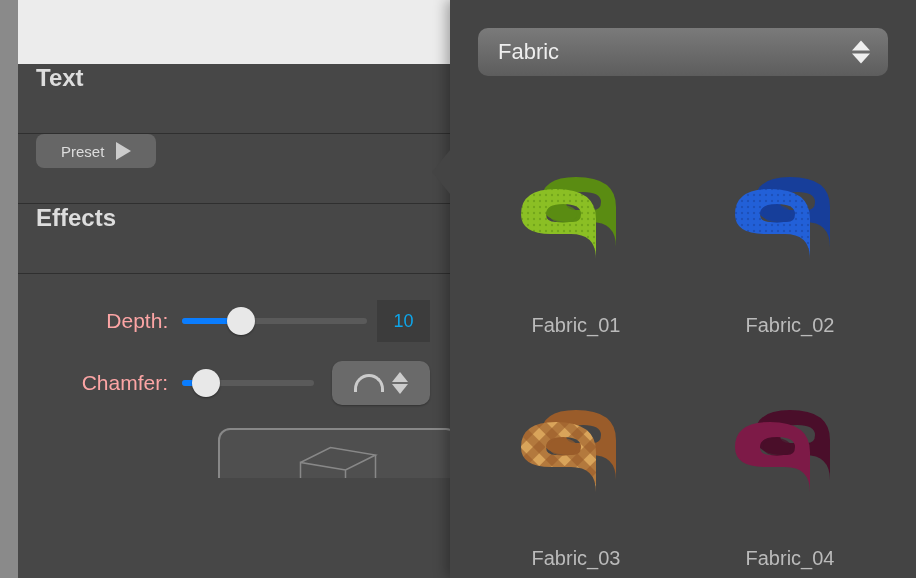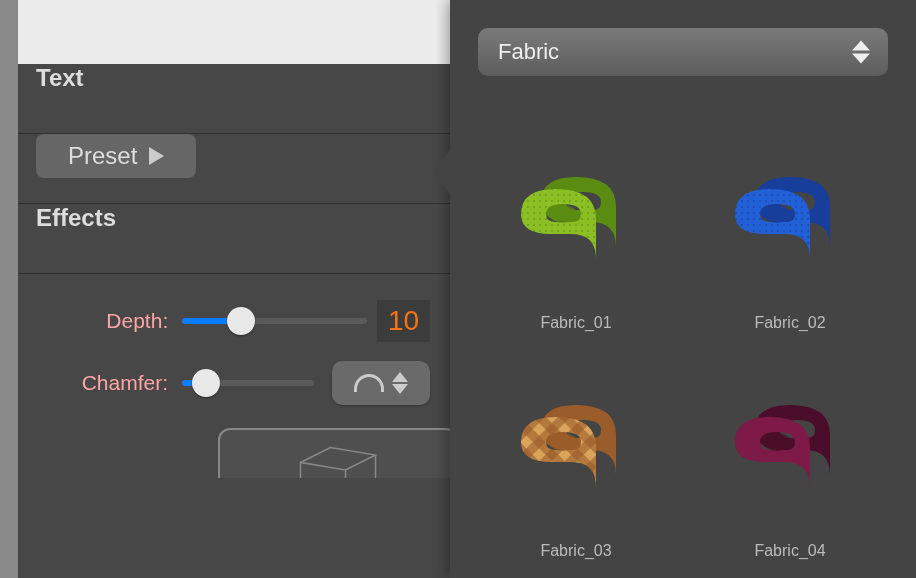--- a/index.html
+++ b/index.html
@@ -28,21 +28,21 @@
       display: flex; align-items: flex-start;
       padding: 0 18px;
       height: 70px;
     }
     .section-title {
       color: #ddd; font-size: 24px; font-weight: 600;
       flex: 1;
     }
     .preset-btn {
       background: #666; border-radius: 8px; color: #ddd;
-      font-size: 24px; padding: 8px 32px;
+      font-size: 15px; padding: 8px 25px;
       display: flex; align-items: center; gap: 12px;
       cursor: pointer;
     }
     .preset-btn .tri {
       width: 0; height: 0;
       border-top: 9px solid transparent;
       border-bottom: 9px solid transparent;
       border-left: 15px solid #ccc;
     }
     .geometry-body {
@@ -65,21 +65,21 @@
       background: #0a7dff;
     }
     .slider .thumb {
       position: absolute; top: -11px; width: 28px; height: 28px;
       border-radius: 50%; background: #e8e8e8;
       box-shadow: 0 1px 2px rgba(0,0,0,0.4);
       transform: translateX(-14px);
     }
     .value-box {
       width: 56px; height: 42px; background: #3c3c3c;
-      color: #f97316; font-size: 28px;
+      color: #0ea5e9; font-size: 18px;
       display: flex; align-items: center; justify-content: center;
       margin-left: 10px;
     }
     .chamfer-widget {
       margin-left: 18px; width: 104px; height: 44px;
       background: #6a6a6a; border-radius: 10px;
       display: flex; align-items: center; justify-content: center; gap: 8px;
       box-shadow: 0 1px 2px rgba(0,0,0,0.3);
     }
     .chamfer-arc {
@@ -149,21 +149,21 @@
     }
     .swatch {
       display: flex; flex-direction: column; align-items: center;
       cursor: pointer;
     }
     .swatch .thumb3d {
       width: 174px; height: 174px;
       display: flex; align-items: center; justify-content: center;
     }
     .swatch .caption {
-      color: #bbb; font-size: 16px; margin-top: 8px;
+      color: #bbb; font-size: 20px; margin-top: 8px;
     }
     
     .a3d {
       position: relative; width: 150px; height: 150px;
     }
     .a3d svg { width: 100%; height: 100%; }
   </style>
 </head>
 <body>
 

